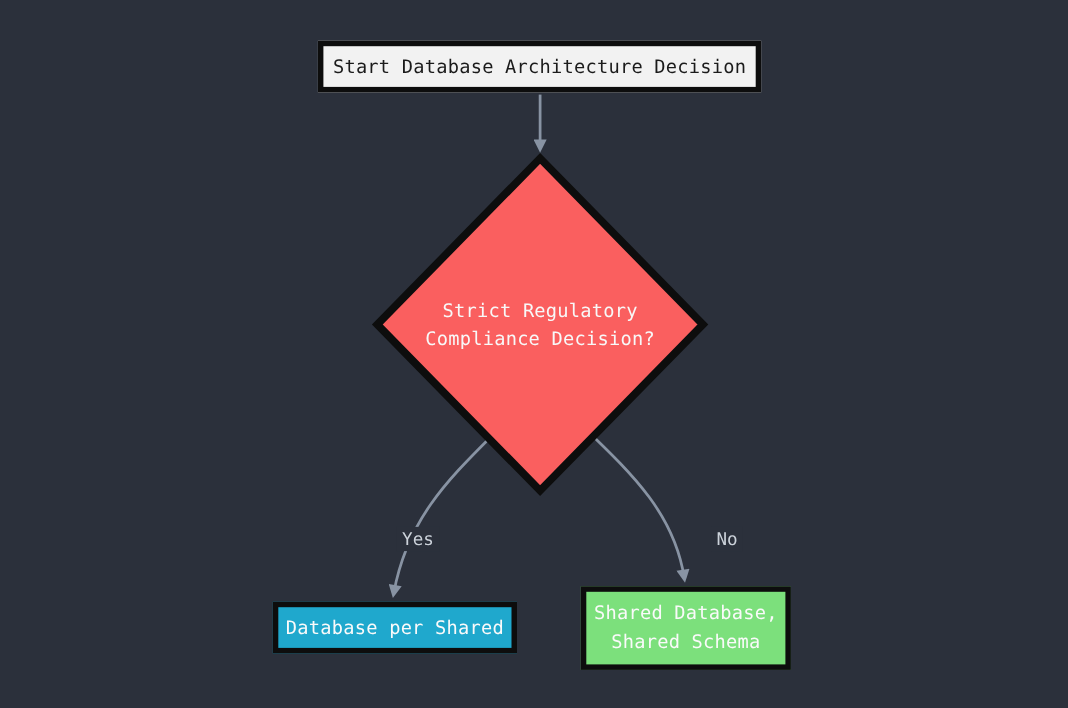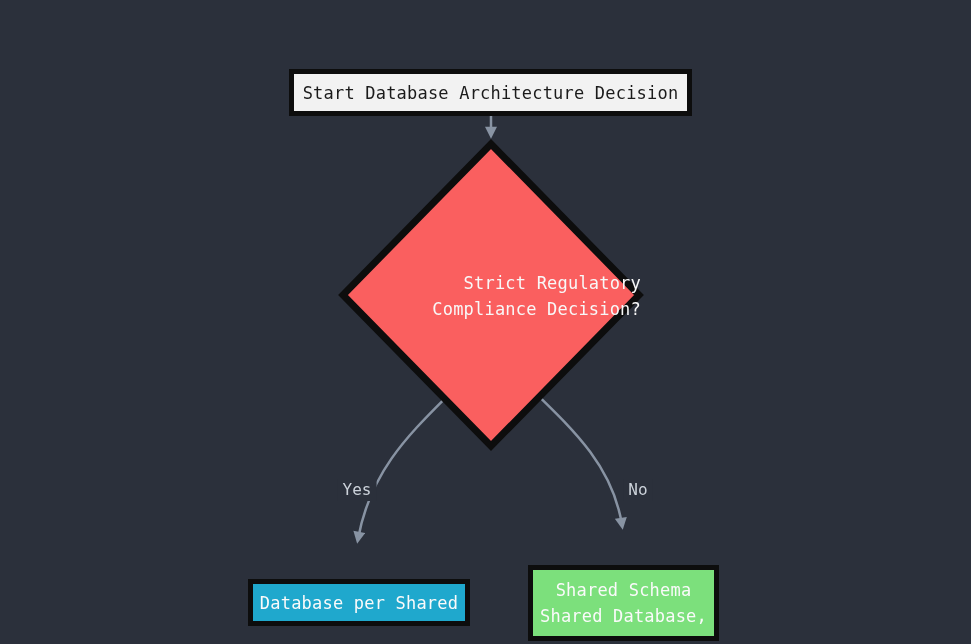--- a/index.html
+++ b/index.html
@@ -40,21 +40,20 @@
     border: 5px solid var(--node_border, #0d0d0d);
     display: flex;
     flex-direction: column;
     align-items: center;
     justify-content: center;
     font-size: 17px;
     letter-spacing: 0.2px;
     line-height: 26px;
     white-space: nowrap;
     text-align: center;
-    margin-top: 32px;
   }
   .node.start {
     left: 289px;
     top: 37px;
     width: 403px;
     height: 47px;
     background: var(--start_fill, #f2f2f2);
     color: var(--start_text, #1b1b1b);
   }
   .node.tenant {
@@ -71,34 +70,35 @@
     width: 191px;
     height: 76px;
     background: var(--shared_fill, #7ce07c);
     color: var(--node_text, #fafafa);
   }
   .diamond-label {
     position: absolute;
     left: 341px;
     top: 270px;
     width: 300px;
-    text-align: right;
+    text-align: center;
     font-size: 17px;
     letter-spacing: 0.2px;
     line-height: 26px;
     color: var(--decision_text, #f8f8f8);
   }
   .edge-label {
     position: absolute;
     transform: translate(-50%, -50%);
     background: var(--background, #2b303b);
     color: var(--edge_label_text, #ccd2da);
     font-size: 16px;
     padding: 1px 5px;
     line-height: 20px;
+    margin-left: 23px;
   }
   .edge-label.yes { left: 357px; top: 490px; }
   .edge-label.no  { left: 638px; top: 490px; }
 </style>
 </head>
 <body>
 
 <div class="canvas">
 
   <svg class="edges" width="971" height="644" viewBox="0 0 971 644">
@@ -125,17 +125,17 @@
   </div>
 
   <div class="edge-label yes">Yes</div>
   <div class="edge-label no">No</div>
 
   <div class="node tenant">
     <span>Database per Shared</span>
   </div>
 
   <div class="node shared">
+    <div>Shared Database,</div>
     <div>Shared Schema</div>
-    <div>Shared Database,</div>
   </div>
 
 </div>
 
 </body></html>

